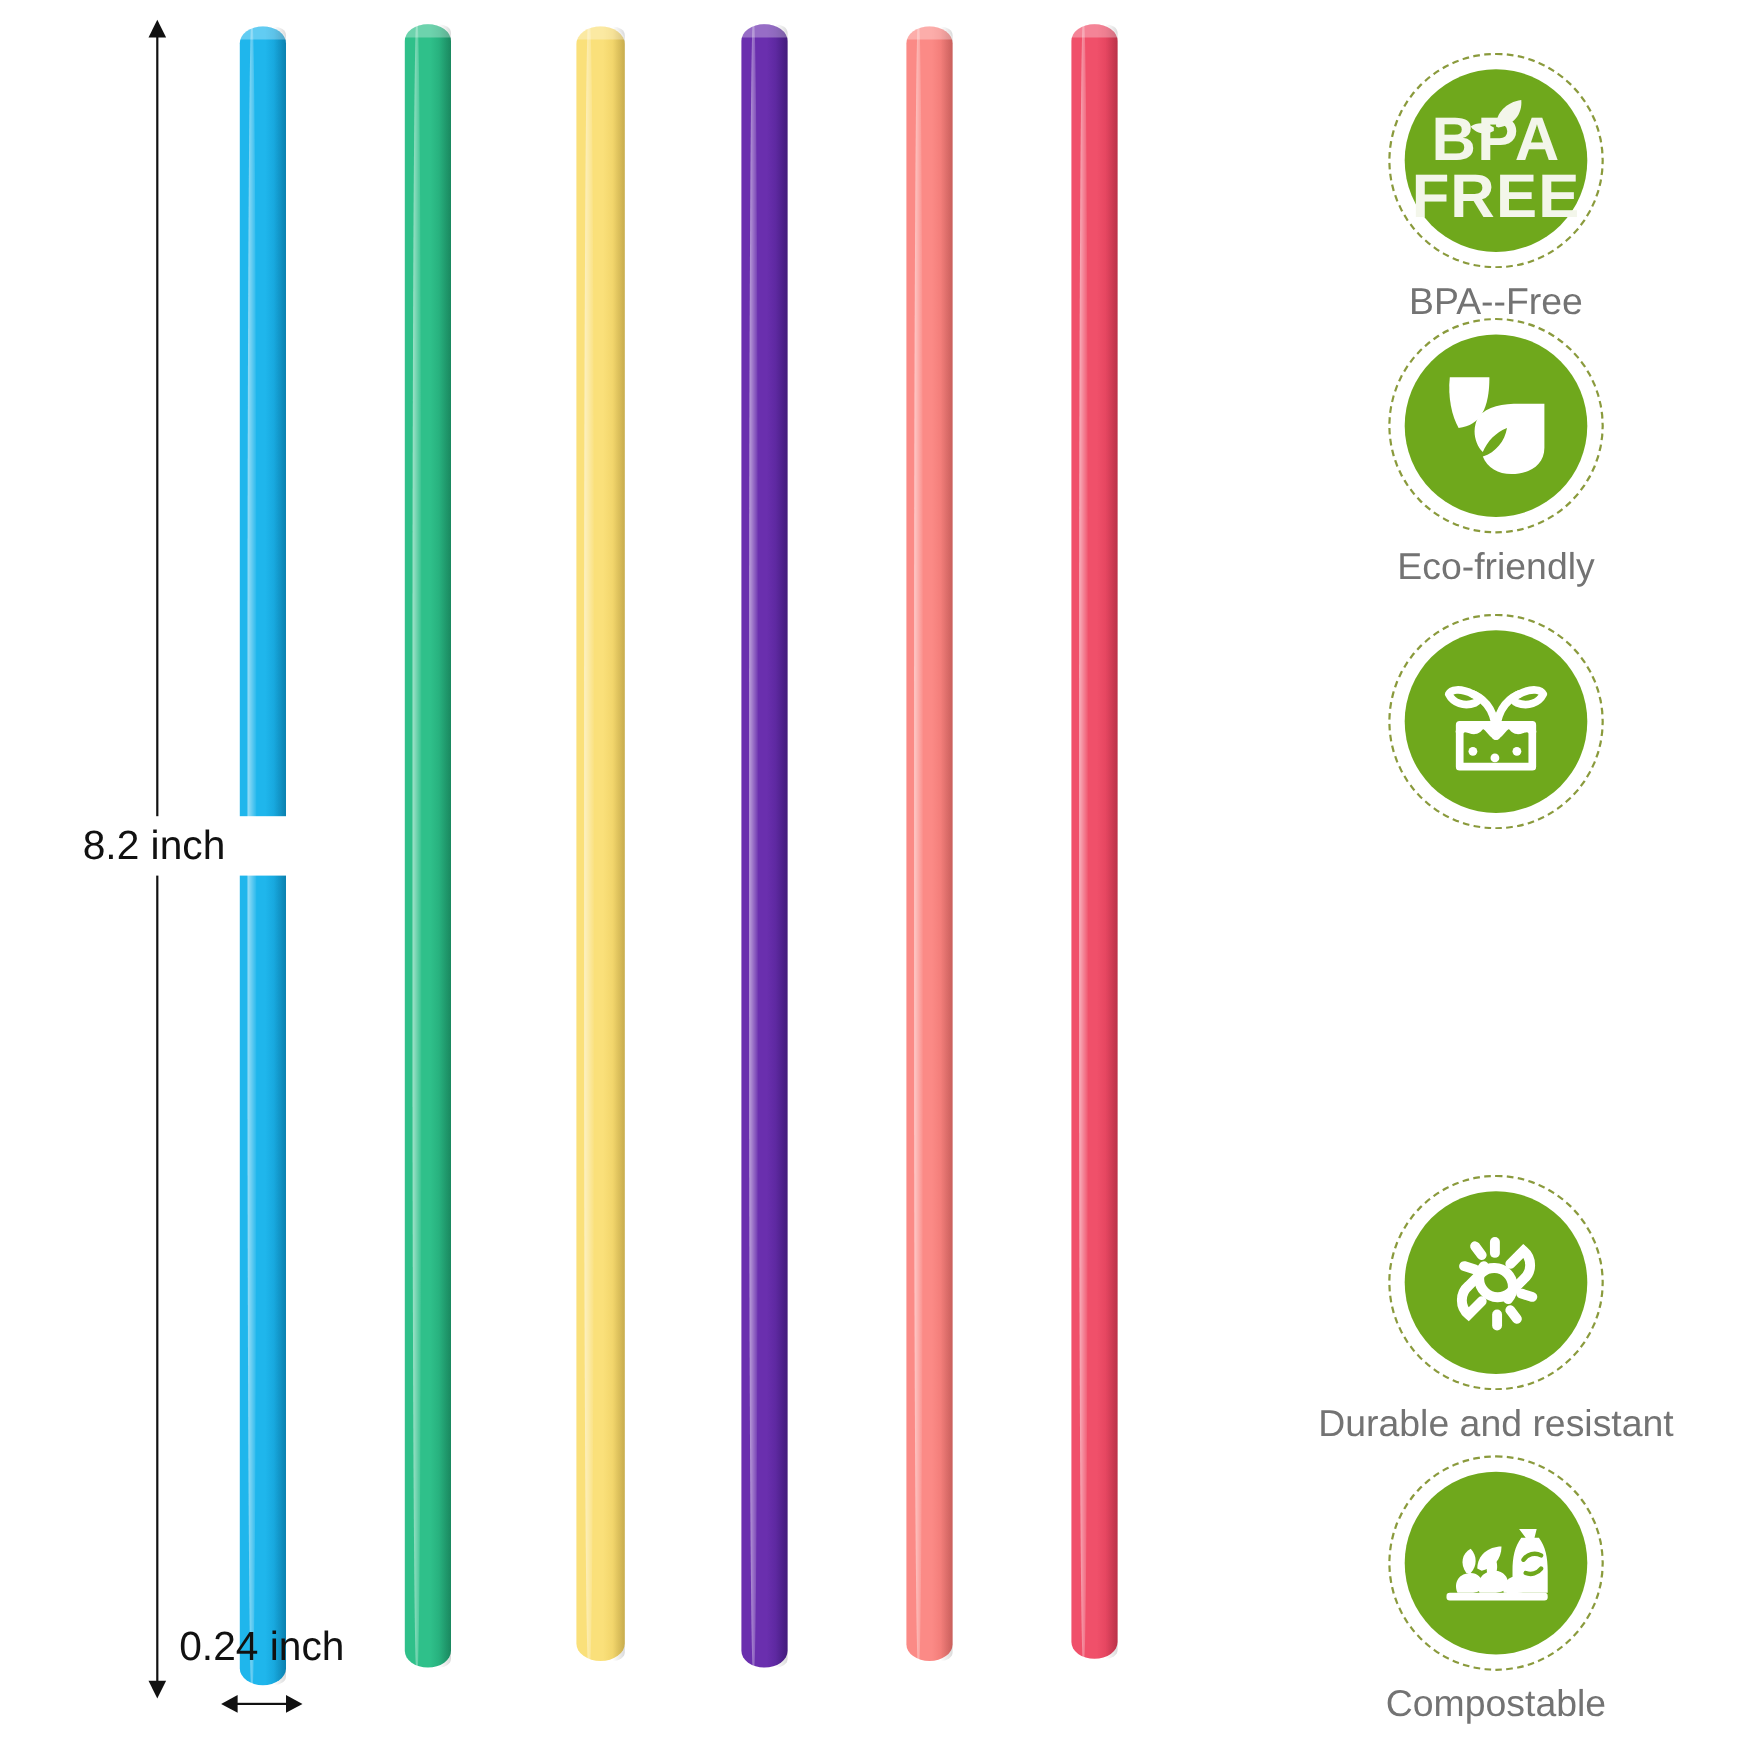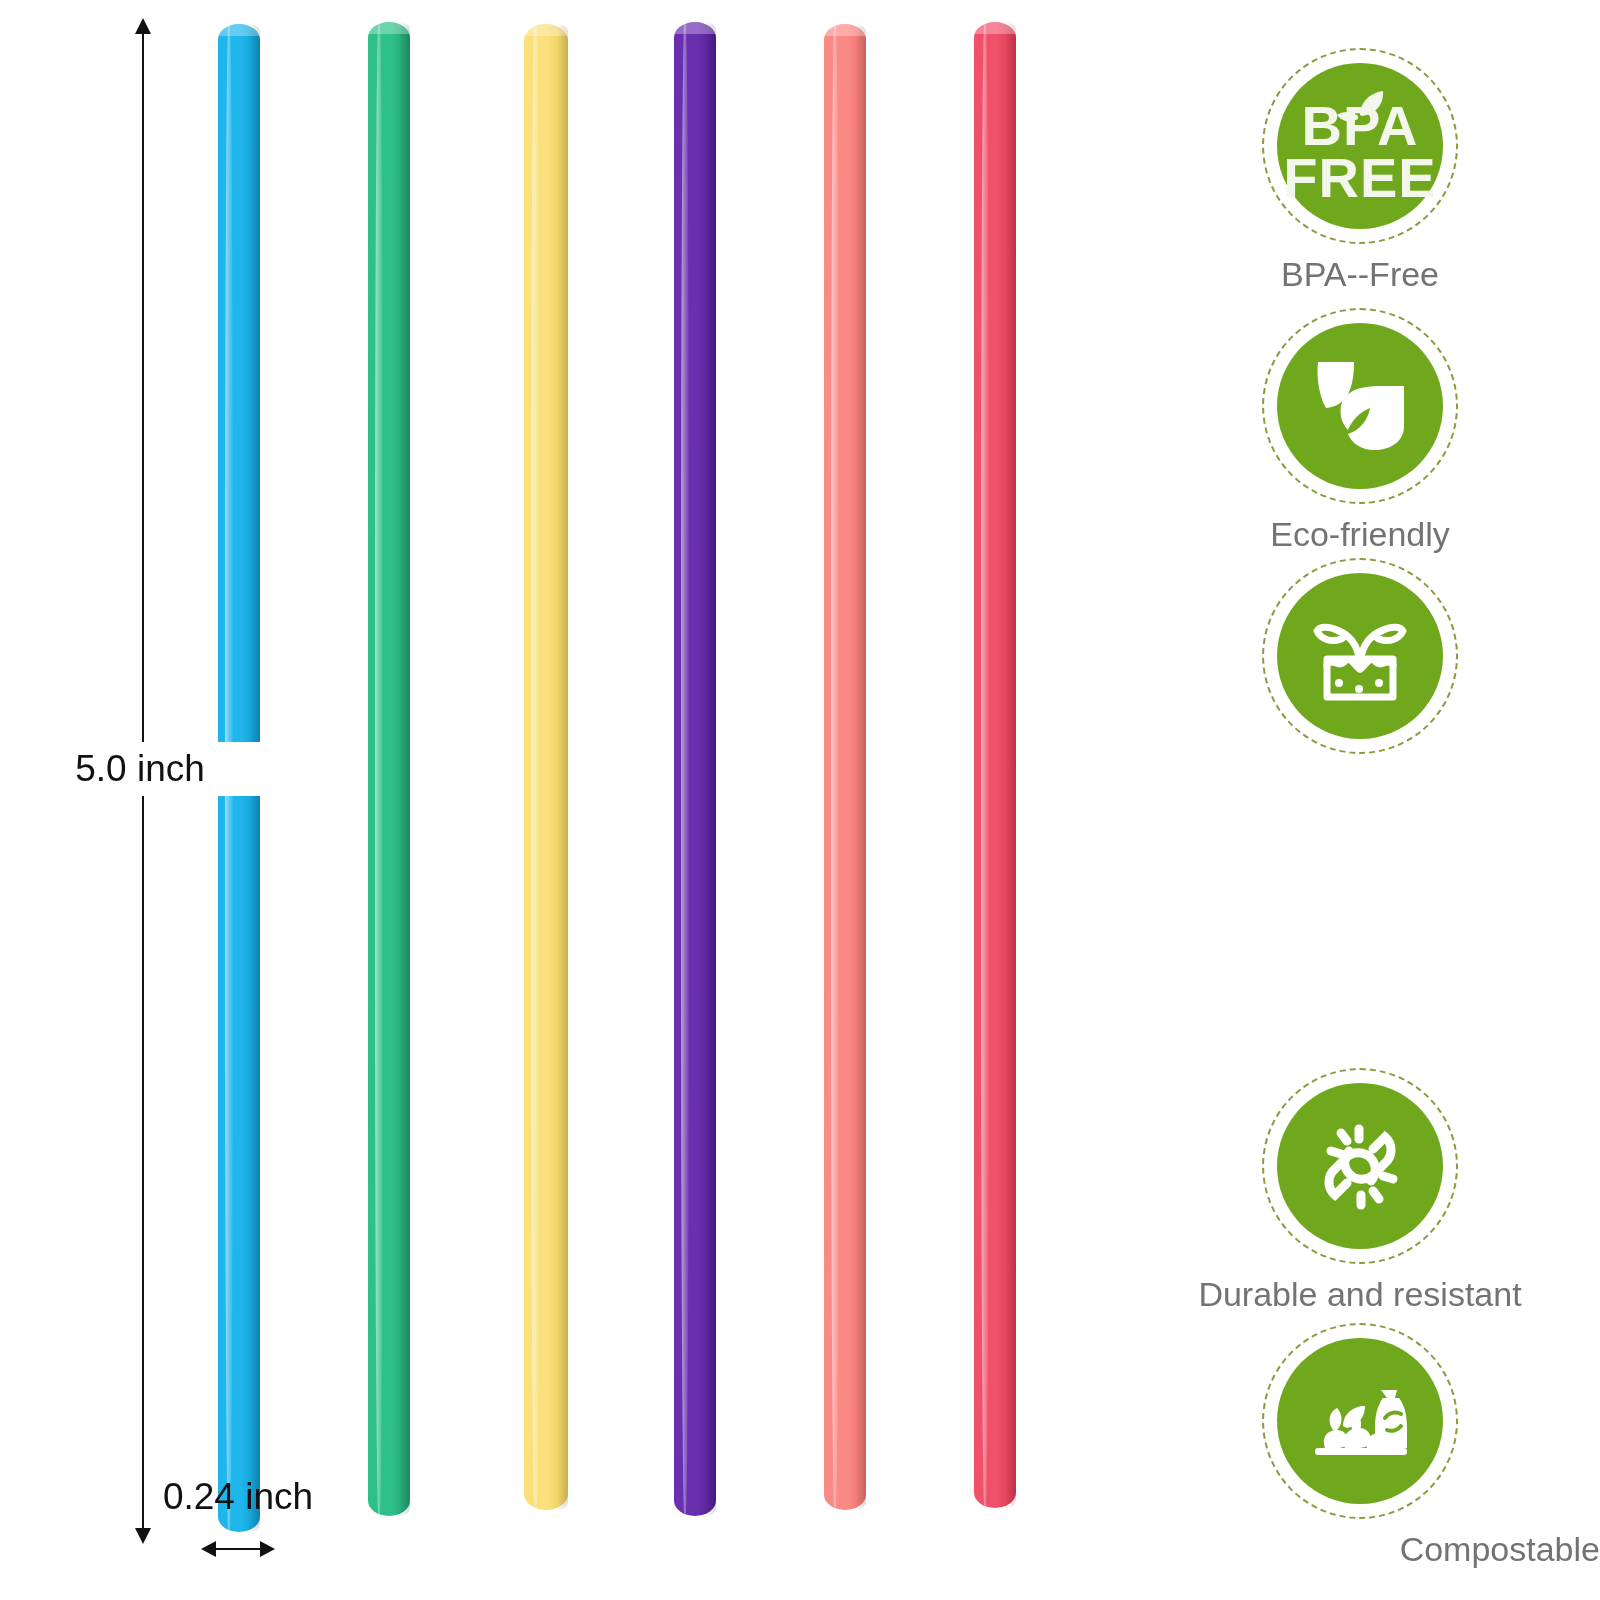--- a/index.html
+++ b/index.html
@@ -201,21 +201,21 @@
   <div class="straw" id="straw-5" style="left: 974px; width: 42px; top: 22px; height: 1486px; background: linear-gradient(to right, rgb(240, 80, 106) 0%, rgb(240, 80, 106) 55%, rgb(217, 58, 85) 100%);">
     <span class="gloss"></span>
     <span class="shade"></span>
     <span class="cap"></span>
   </div>
 
   <div id="dim-vertical">
     <span class="arrow-up"></span>
     <span class="arrow-down"></span>
   </div>
-  <div id="dim-vertical-label">5.0 inch</div>
+  <div id="dim-vertical-label">8.2 inch</div>
 
   <div id="dim-horizontal">
     <span class="arrow-left"></span>
     <span class="arrow-right"></span>
   </div>
   <div id="dim-horizontal-label">0.24 inch</div>
 </div>
 
 <div id="features">
 
@@ -231,21 +231,21 @@
         </svg>
       </div>
       <div class="bpa-text">
         <div>BPA</div>
         <div>FREE</div>
       </div>
     </div>
     <div class="feature-label">BPA--Free</div>
   </div>
 
-  <div class="feature" id="feat-1" style="top: 308px;">
+  <div class="feature" id="feat-1" style="top: 289px;">
     <div class="badge-wrap">
       <div class="badge-ring" style="border-color: rgb(138, 154, 60);"></div>
       <div class="badge-disc" style="background: rgb(111, 168, 28);">
         <svg width="112" height="112" viewBox="0 0 112 112" aria-hidden="true">
           <g fill="#ffffff">
             <path d="M14 12 H50 C50 40 42 56 22 58 C16 48 12 30 14 12 Z"></path>
             <path d="M100 36 V76 C100 92 86 100 70 100 C58 100 48 94 44 84 C56 80 64 70 66 58 C56 62 48 70 44 80 C36 72 34 58 40 48 C48 38 62 36 78 36 Z"></path>
           </g>
         </svg>
       </div>
@@ -291,21 +291,21 @@
             <path d="M92 72 L82 69"></path>
             <path d="M78 92 L72 84"></path>
             <path d="M60 98 L60 88"></path>
           </g>
         </svg>
       </div>
     </div>
     <div class="feature-label">Durable and resistant</div>
   </div>
 
-  <div class="feature" id="feat-5" style="top: 1323px; text-align: right;">
+  <div class="feature" id="feat-5" style="top: 1323px;">
     <div class="badge-wrap">
       <div class="badge-ring" style="border-color: rgb(138, 154, 60);"></div>
       <div class="badge-disc" style="background: rgb(111, 168, 28);">
         <svg width="122" height="122" viewBox="0 0 122 122" aria-hidden="true">
           <g fill="#ffffff">
 
             <path d="M82 30 L98 30 L96 38 L100 38 C106 46 108 56 108 68 L108 88 L76 88 L76 68 C76 56 78 46 84 38 L88 38 Z"></path>
 
             <rect x="16" y="88" width="92" height="7" rx="3"></rect>
 

